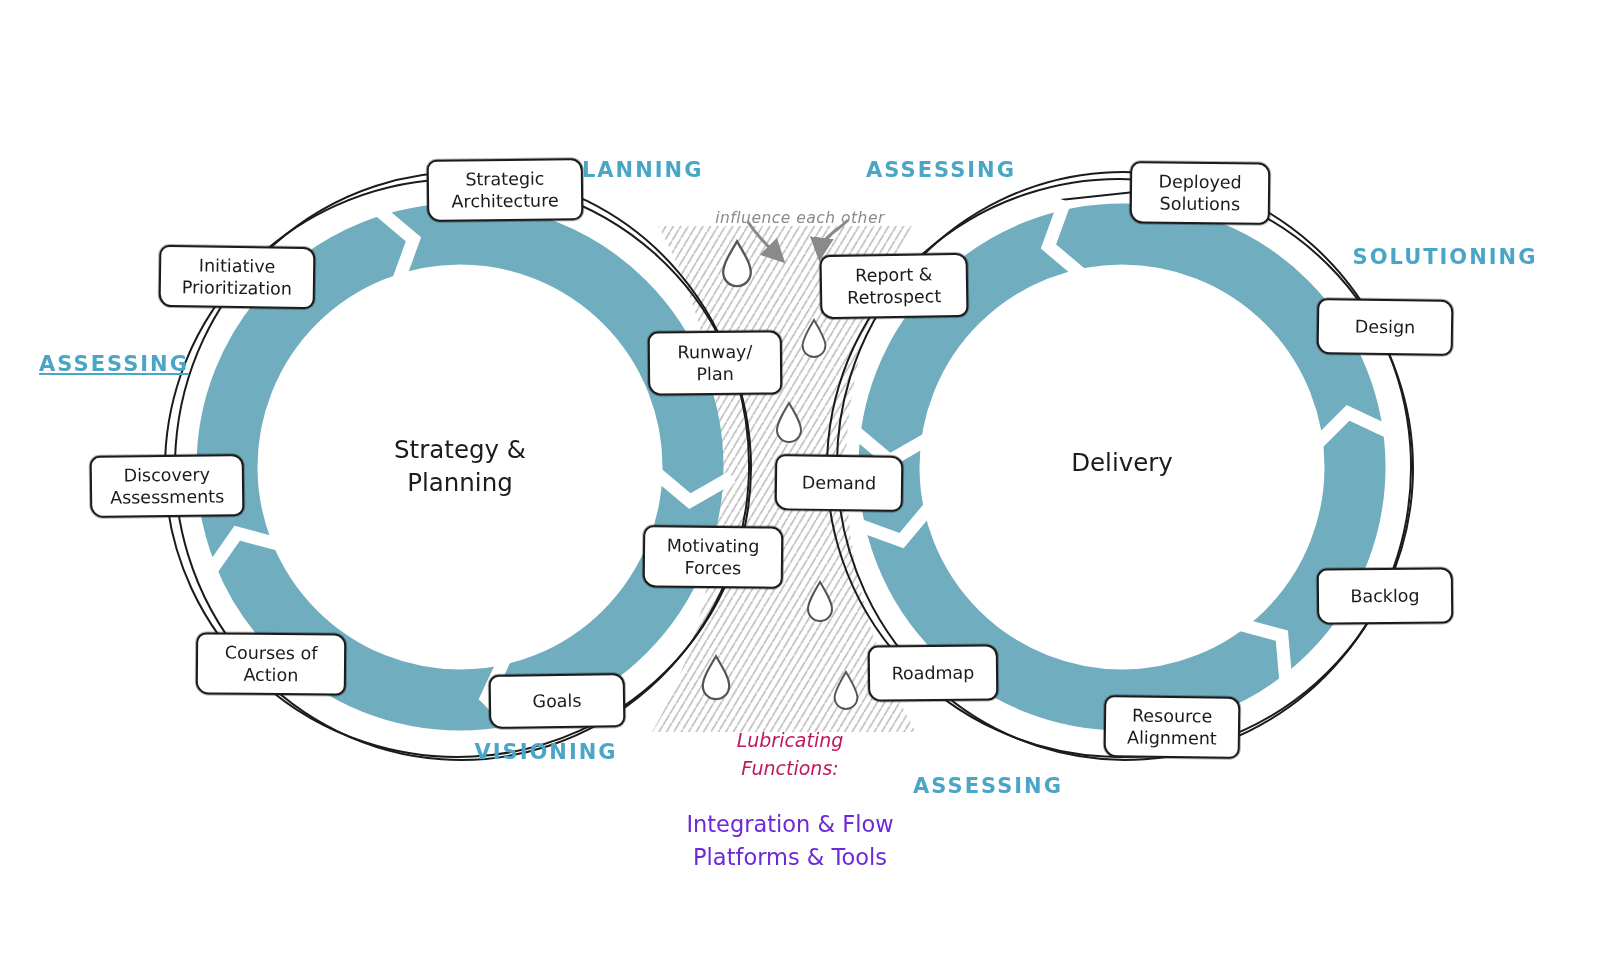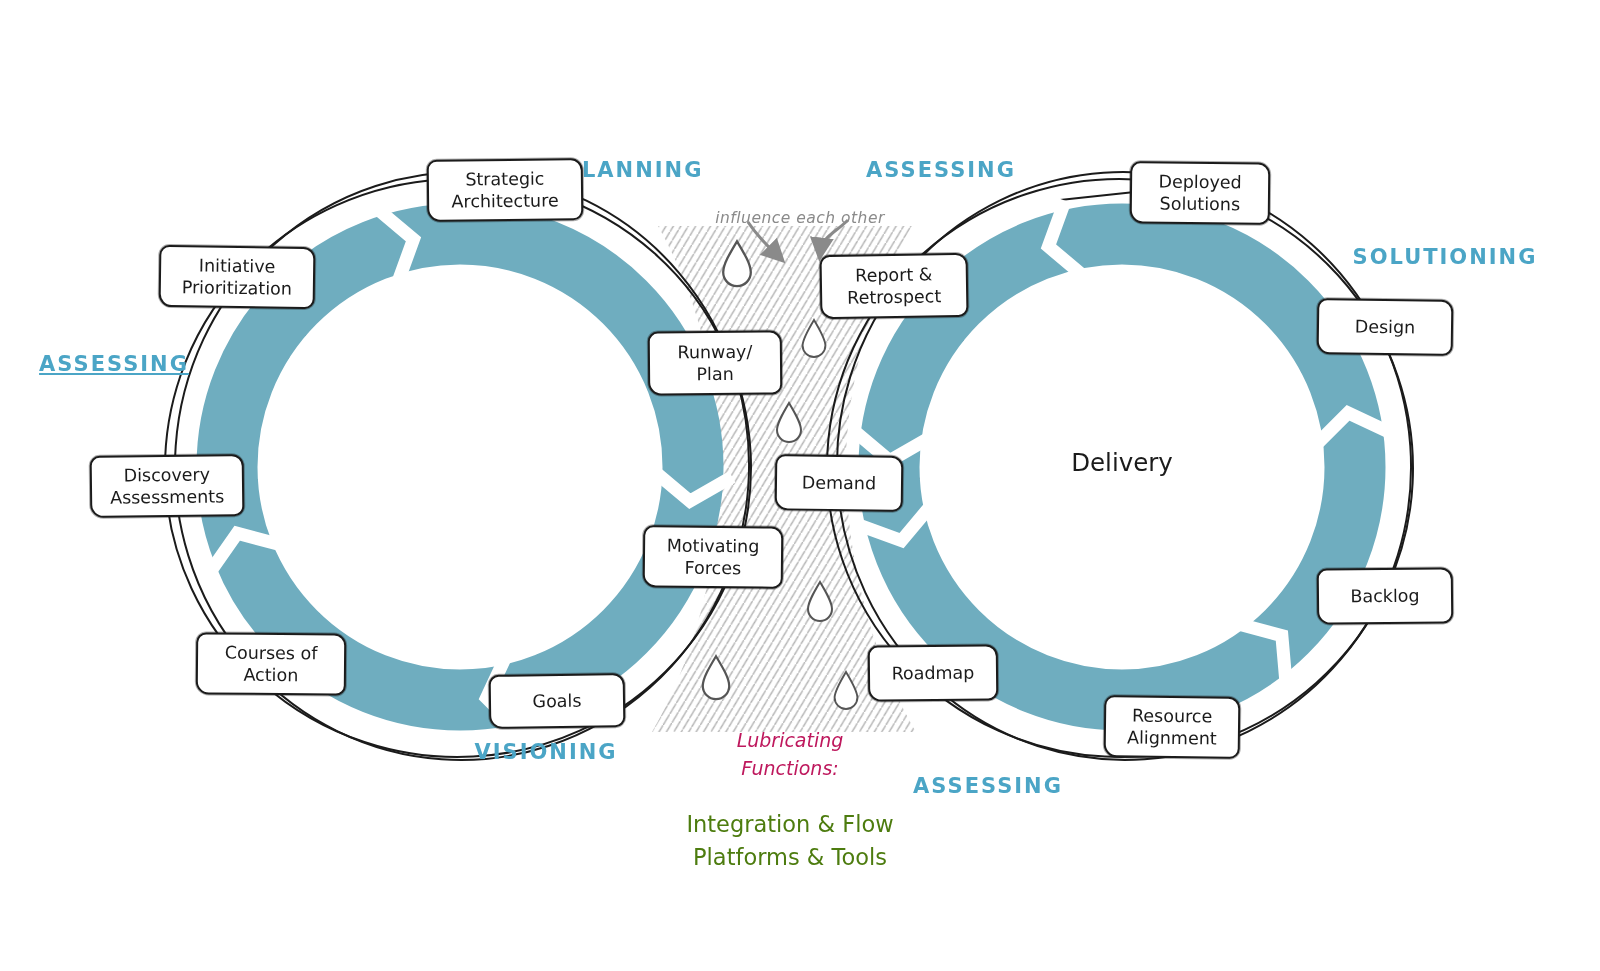--- a/index.html
+++ b/index.html
@@ -23,21 +23,21 @@
     color:#4ba5c6;font-weight:bold;font-size:21px;letter-spacing:2px;white-space:nowrap;
   }
   .center-label{font-size:24.5px;line-height:1.35;text-align:center;white-space:nowrap;}
   .center-label.wrap{white-space:normal;width:210px;}
   .annotation{
     font-style:italic;color:#8a8a8a;font-size:15.5px;white-space:nowrap;letter-spacing:.5px;
   }
   .lube-title{
     font-style:italic;color:#be185d;font-size:19px;text-align:center;white-space:pre-line;line-height:1.45;
   }
-  .lube-item{color:#4d7c0f;font-size:22.5px;white-space:nowrap;text-align:center;}
+  .lube-item{color:#6d28d9;font-size:22.5px;white-space:nowrap;text-align:center;}
 </style>
 </head>
 <body>
 
 <div id="canvas">
 
   <svg id="scene" width="1600" height="971" viewBox="0 0 1600 971">
     <defs>
       <pattern id="hatch" patternUnits="userSpaceOnUse" width="9" height="9" patternTransform="rotate(-14)">
         <path d="M0,9 L9,0" stroke="#b3b3b3" stroke-width="1.4" fill="none"></path>
@@ -138,20 +138,21 @@
         </g>
       <g transform="translate(846,689) scale(0.95)">
           <path d="M 0,-18 C 6,-8 12,2 12,9 A 12,12 0 1,1 -12,9 C -12,2 -6,-8 0,-18 Z"></path>
         </g>
     </g>
   </svg>
 
 
   <div class="abs annotation" style="left:800px;top:206px;margin-top:12px;">influence each other</div>
 
+  <div class="abs center-label wrap" style="left:460px;top:466px;">Strategy &amp; Planning</div>
   <div class="abs center-label" style="left:1122px;top:463px;">Delivery</div>
 
   <div class="abs phase" style="left:634px;top:170px;">PLANNING</div>
   <div class="abs phase" style="left:114px;top:364px;text-decoration:underline;">ASSESSING</div>
   <div class="abs phase" style="left:546px;top:752px;">VISIONING</div>
 
   <div class="abs phase" style="left:941px;top:170px;">ASSESSING</div>
   <div class="abs phase" style="left:1445px;top:257px;">SOLUTIONING</div>
   <div class="abs phase" style="left:988px;top:786px;">ASSESSING</div>
 

